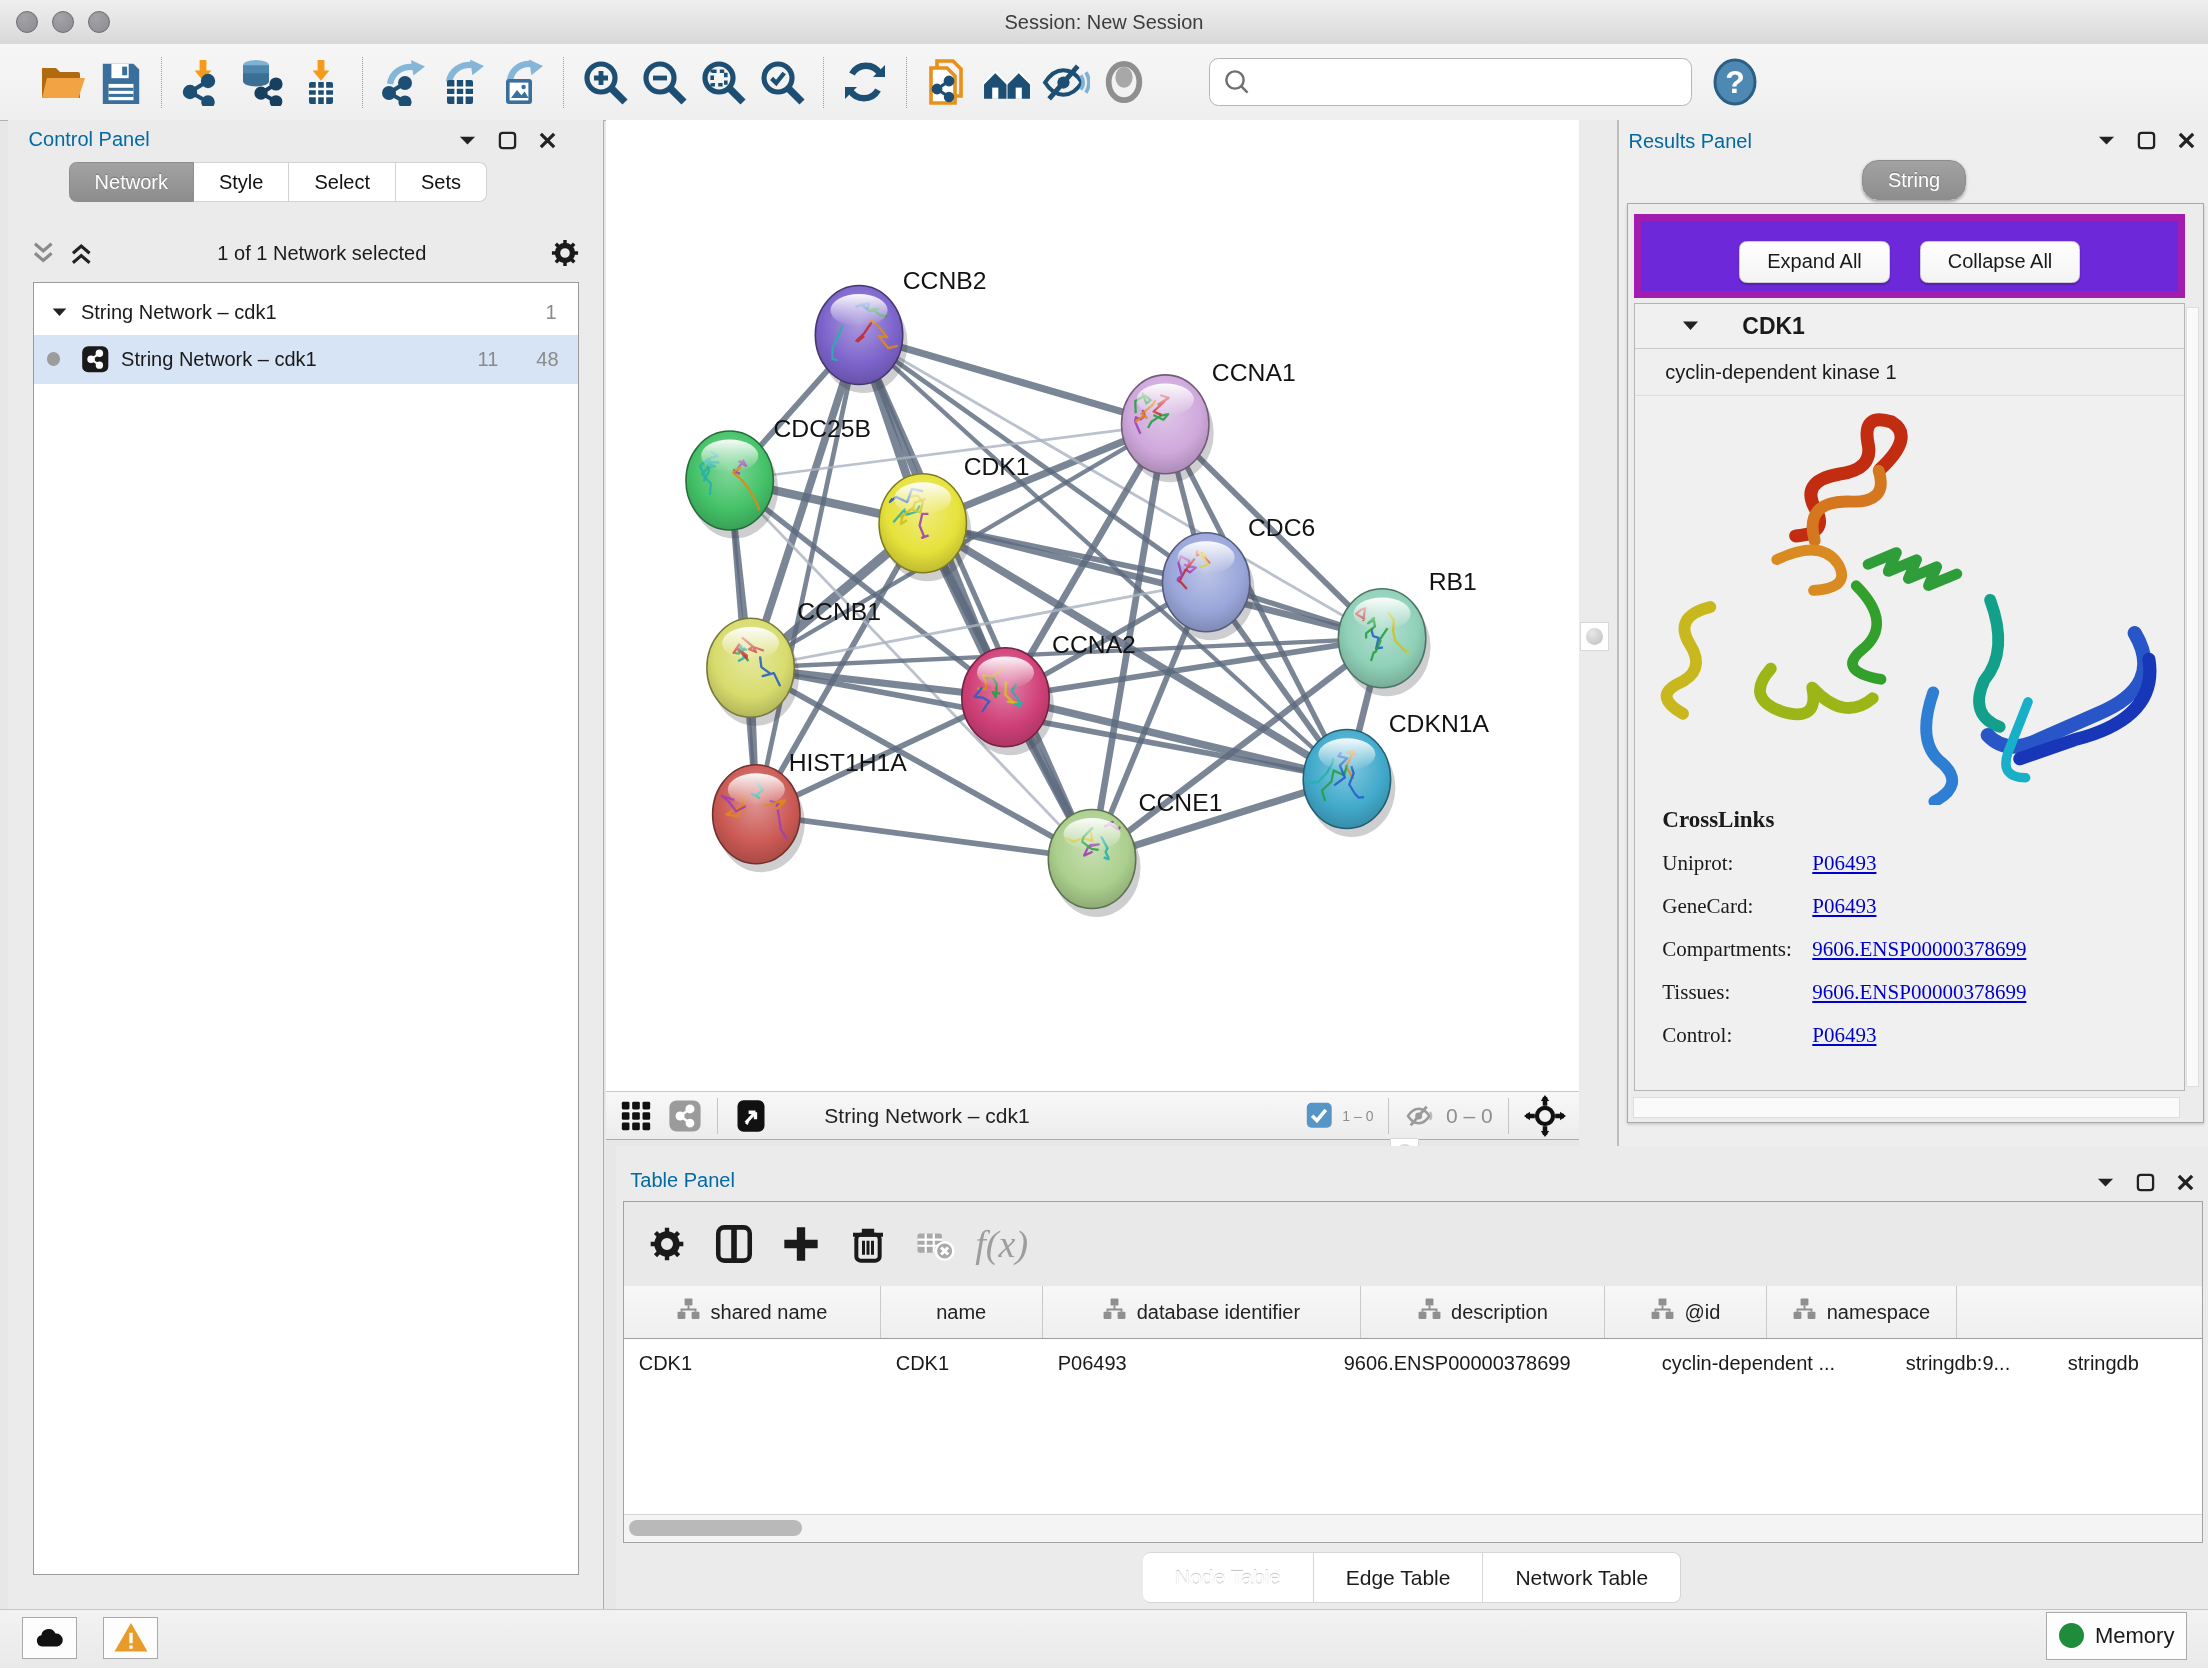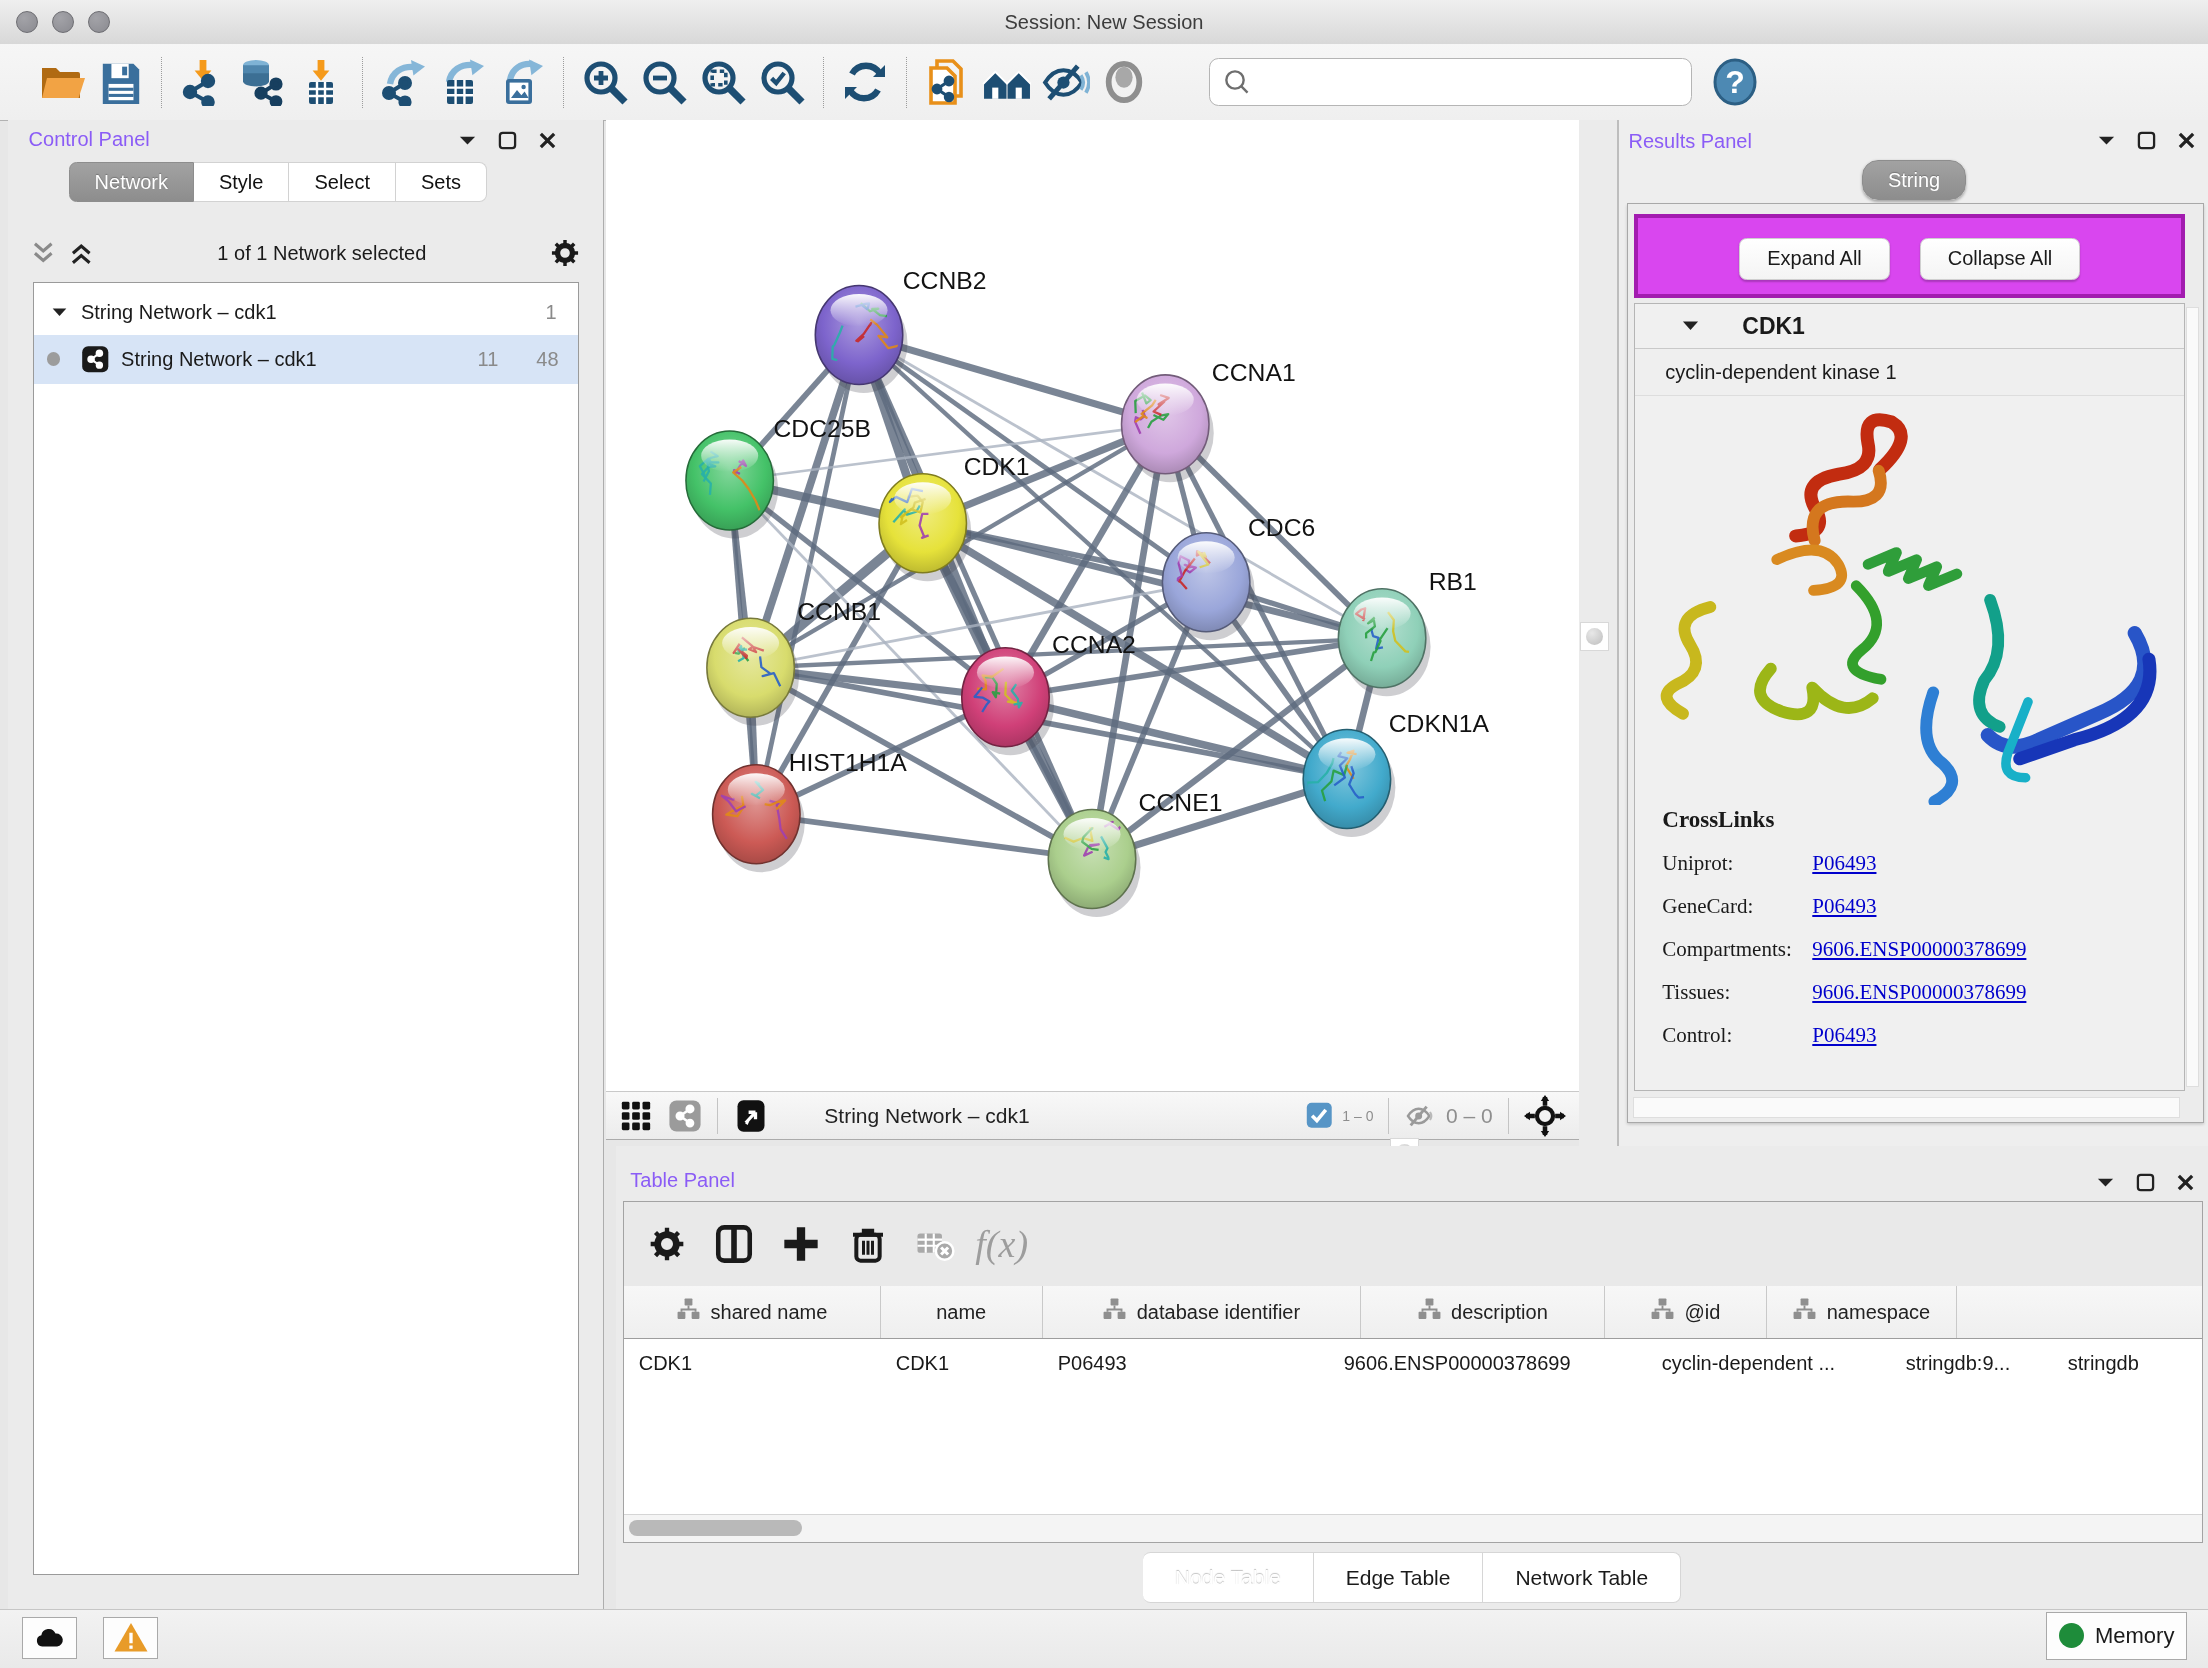--- a/index.html
+++ b/index.html
@@ -19,21 +19,21 @@
   
   #toolbar{left:0;top:44px;width:2208px;height:76px;background:linear-gradient(#f6f6f6,#efefef);
     border-bottom:1px solid #b2b2b2;display:flex;align-items:center;}
   .tbtn{width:59px;height:61px;display:flex;align-items:center;justify-content:center;flex:0 0 auto;}
   .tsep{width:0;height:51px;border-left:1.9px dotted #9c9c9c;margin:0 11.4px;flex:0 0 auto;}
   #search-wrap{margin-left:55px;width:481px;height:46px;border:1.4px solid #b5b5b5;border-radius:9.5px;
     background:#fff;display:flex;align-items:center;flex:0 0 auto;}
   #search-input{border:none;outline:none;flex:1;height:38px;font-size:21px;background:transparent;}
 
   
-  .panel-title{font-size:20px;color:#8b5cf6;}
+  .panel-title{font-size:20px;color:#0369a1;}
   .pctl{display:flex;gap:21px;align-items:center;}
   .pctl svg{display:block;}
 
   
   .seg-tab{height:38px;padding:0 25px;display:flex;align-items:center;justify-content:center;
     font-size:20px;background:#fff;border:1px solid #d2d2d2;border-left:none;color:#111;}
   .seg-first{border-left:1px solid #d2d2d2;border-radius:7.6px 0 0 7.6px;}
   .seg-last{border-radius:0 7.6px 7.6px 0;}
   .seg-sel{background:linear-gradient(#a2a2a2,#8d8d8d);color:#fff;border-color:#8d8d8d;
     text-shadow:0 -1px 1px rgba(0,0,0,.25);}
@@ -51,21 +51,21 @@
     border-top:1px solid #c9c9c9;border-bottom:1px solid #ababab;display:flex;align-items:center;box-sizing:border-box;}
   .ntsep{width:0;height:36px;border-left:1px solid #c4c4c4;margin:0 15px;}
   #v-splitter{left:1579px;top:120px;width:38px;height:1042px;background:#ebebeb;}
   .split-handle{width:27px;height:27px;background:#fff;border:1px solid #d8d8d8;display:flex;align-items:center;justify-content:center;}
   .split-dot{width:17px;height:17px;border-radius:50%;background:radial-gradient(circle at 35% 30%,#e8e8e8,#bdbdbd);}
 
   
   #results-panel{left:1617px;top:120px;width:592px;height:1042px;background:#eeeeee;border-left:2.9px double #bdbdbd;box-sizing:border-box;}
   #rp-box{left:7.6px;top:83px;width:577px;height:920px;background:#ececec;border:1px solid #a8a8a8;
     box-shadow:0 1.9px 2.9px rgba(0,0,0,.18);box-sizing:border-box;}
-  #rp-expand-box{left:6.7px;top:9.5px;width:551px;height:84px;border:4px solid #a21caf;background:#d946ef;box-sizing:border-box;}
+  #rp-expand-box{left:6.7px;top:9.5px;width:551px;height:84px;border:7px solid #a21caf;background:#6d28d9;box-sizing:border-box;}
   .rp-btn{height:40px;background:linear-gradient(#ffffff,#f4f4f4);border:1px solid #cfcfcf;border-radius:7.6px;
     box-shadow:0 1.4px 1.9px rgba(0,0,0,.22);font-size:20px;display:flex;align-items:center;justify-content:center;padding:0 27px;}
   #rp-section{left:6.7px;top:99px;width:551px;height:788px;border:1px solid #b5b5b5;background:#f0f0f0;box-sizing:border-box;}
   #rp-sec-head{height:44px;border-bottom:1px solid #c9c9c9;display:flex;align-items:center;}
   #rp-desc{height:46px;display:flex;align-items:center;font-size:20px;border-bottom:1px solid #dddddd;background:#efefef;}
   .serif{font-family:"Liberation Serif",serif;}
   .xl-row{display:flex;height:43px;align-items:center;font-size:21px;}
   .xl-label{width:150px;flex:0 0 auto;}
   .xl-link{color:#0000cc;text-decoration:underline;}
   #rp-vscroll{right:3.8px;top:103px;width:13.3px;height:780px;background:#fafafa;border:1px solid #dedede;box-sizing:border-box;}

